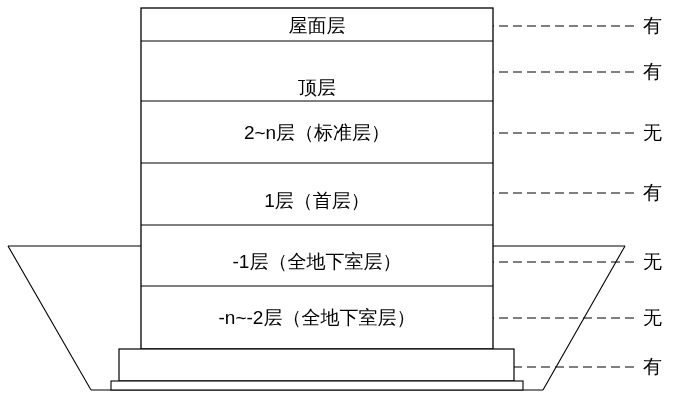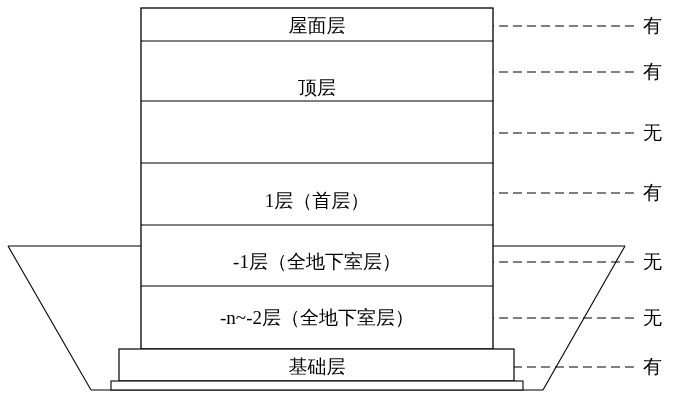--- a/index.html
+++ b/index.html
@@ -5,21 +5,21 @@
   html, body {
     margin: 0;
     padding: 0;
     background: #ffffff;
   }
   .canvas {
     position: relative;
     width: 678px;
     height: 402px;
     background: #ffffff;
-    font-family: Liberation Serif, serif;
+    font-family: Liberation Sans, sans-serif;
     overflow: hidden;
   }
   .diagram-svg {
     position: absolute;
     left: 0;
     top: 0;
     z-index: 1;
   }
   .layer-text {
     position: absolute;
@@ -81,24 +81,24 @@
       <line x1="141" y1="225" x2="493" y2="225"></line>
       <line x1="141" y1="286" x2="493" y2="286"></line>
     </g>
 
     <rect x="119" y="349" width="395" height="32" fill="#ffffff" stroke="#000000" stroke-width="1.2"></rect>
     <rect x="111" y="381" width="412" height="9" fill="#ffffff" stroke="#000000" stroke-width="1.1"></rect>
   </svg>
 
   <div class="layer-text" style="top:26px"><span>屋面层</span></div>
   <div class="layer-text" style="top:88px"><span>顶层</span></div>
+  <div class="layer-text" style="top:133px"><span>2~n层（标准层）</span></div>
   <div class="layer-text" style="top:201px"><span>1层（首层）</span></div>
   <div class="layer-text" style="top:262px"><span>-1层（全地下室层）</span></div>
   <div class="layer-text" style="top:318px"><span>-n~-2层（全地下室层）</span></div>
-  <div class="layer-text" style="top:367px"><span>基础层</span></div>
 
   <div class="flag" style="top:26px">有</div>
   <div class="flag" style="top:72px">有</div>
   <div class="flag" style="top:133px">无</div>
   <div class="flag" style="top:193px">有</div>
   <div class="flag" style="top:262px">无</div>
   <div class="flag" style="top:318px">无</div>
   <div class="flag" style="top:367px">有</div>
 
 </div>

